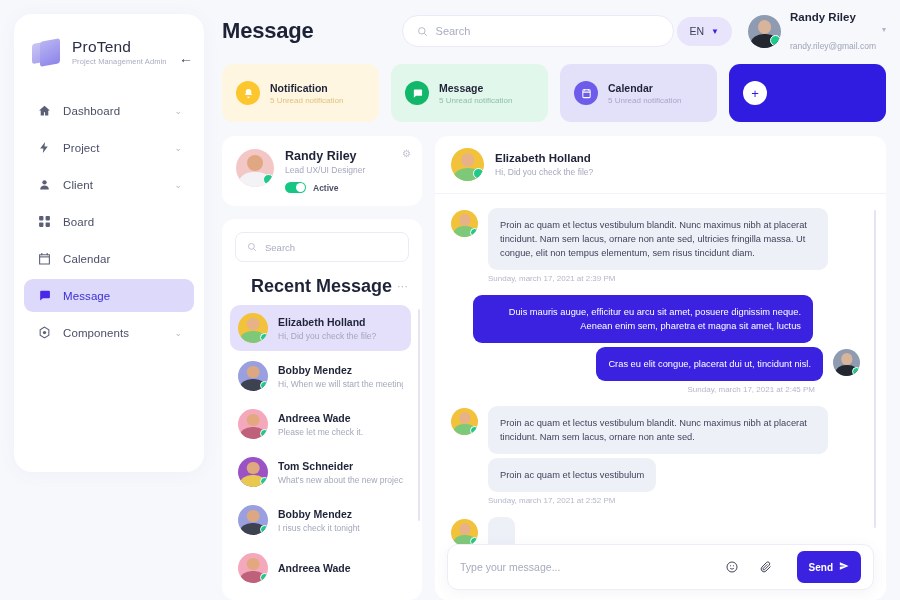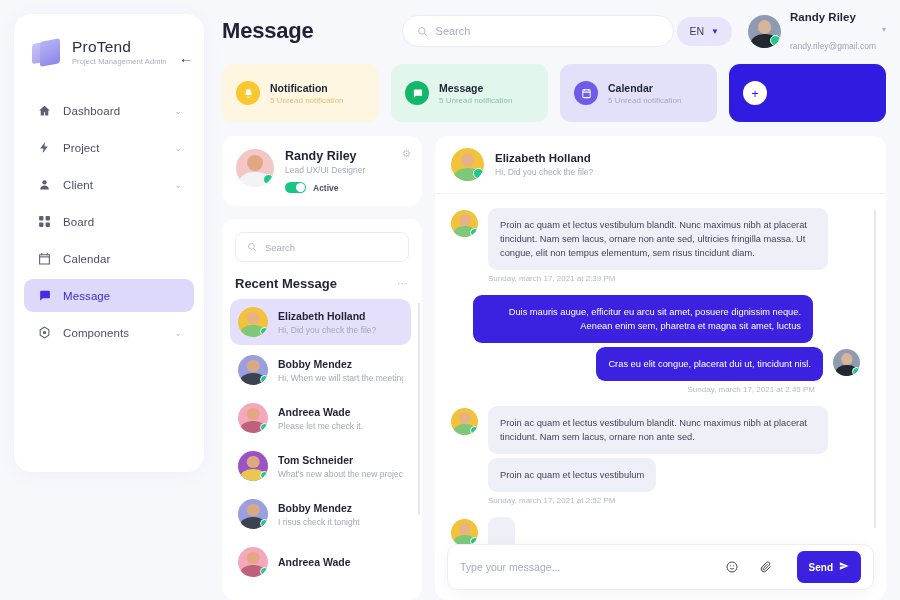--- a/index.html
+++ b/index.html
@@ -158,21 +158,21 @@
     display: flex; align-items: center; padding: 0 11px;
   }
   .list-search .sic { color: #b0b4c6; display:flex; }
   .list-search .sic svg { width: 10px; height: 10px; stroke: currentColor; fill:none; stroke-width:2; }
   .list-search input {
     border:0; outline:0; margin-left:8px; font-size:9.5px; color:#6a6f86; background:transparent; width:100%;
     font-family: inherit;
   }
   .list-search input::placeholder { color:#a8acc0; }
   .list-head { display: flex; align-items: center; padding: 14px 13px 8px 13px; }
-  .list-title { font-size: 13px; font-weight: bold; color: #1f2338; }
+  .list-title { font-size: 18px; font-weight: bold; color: #1f2338; margin-left: 16px; }
   .list-more { margin-left: auto; color: #b6bac9; font-size: 11px; letter-spacing: 1px; cursor: pointer; }
   .list-scroll { flex: 1; overflow: hidden; position: relative; padding: 0 11px 0 8px; }
   .conv {
     display: flex; align-items: center; padding: 8px 8px; border-radius: 10px; cursor: pointer;
     margin-bottom: 2px;
   }
   .conv.sel { background: #e4e0fb; }
   .conv .avatar { width: 30px; height: 30px; flex: 0 0 30px; }
   .conv .avatar.dot::after { width: 7px; height: 7px; right: -1px; bottom: 1px; }
   .conv-meta { margin-left: 10px; min-width: 0; }

